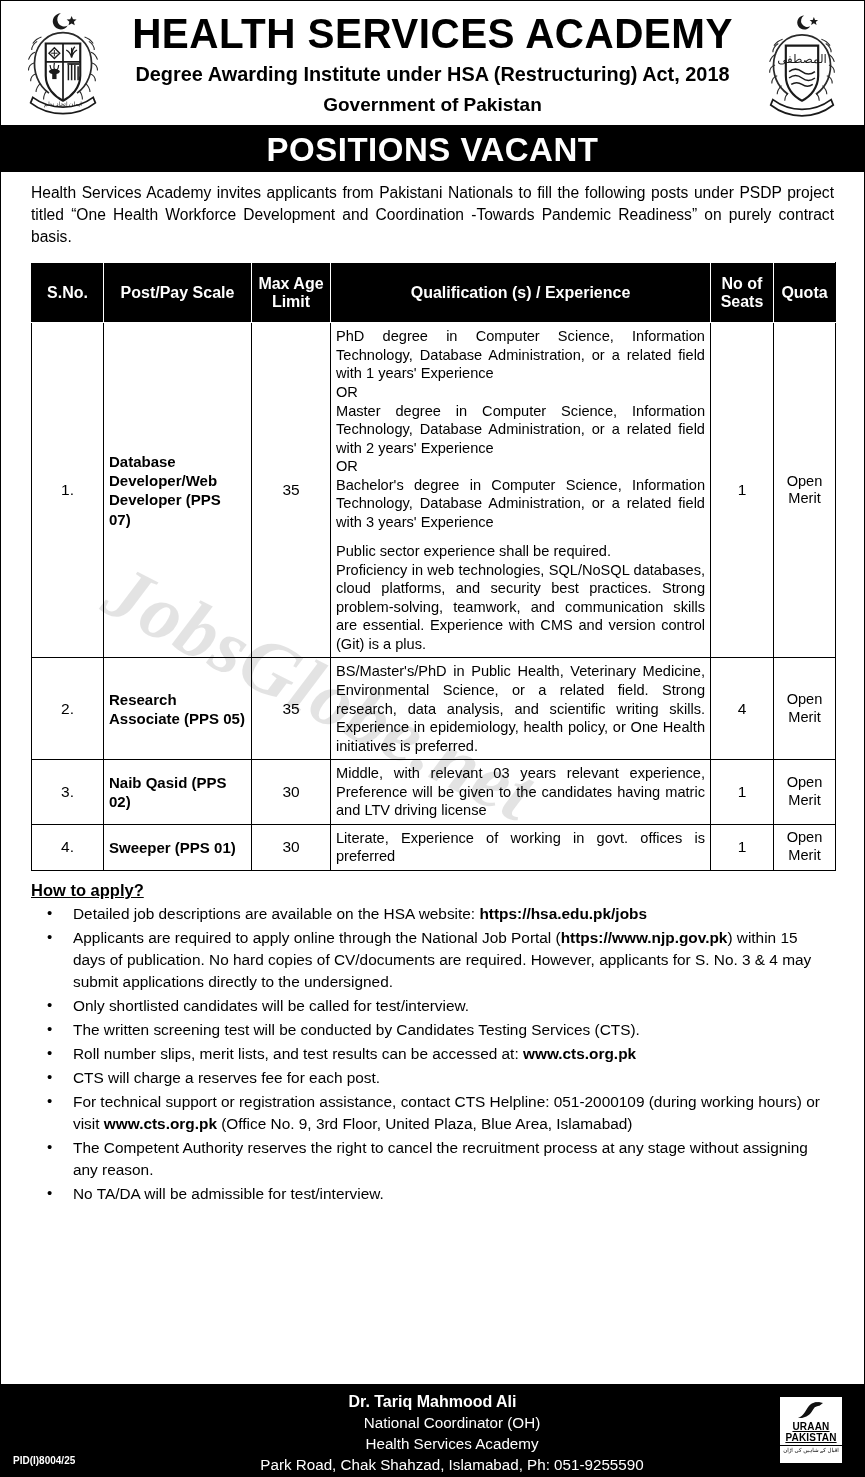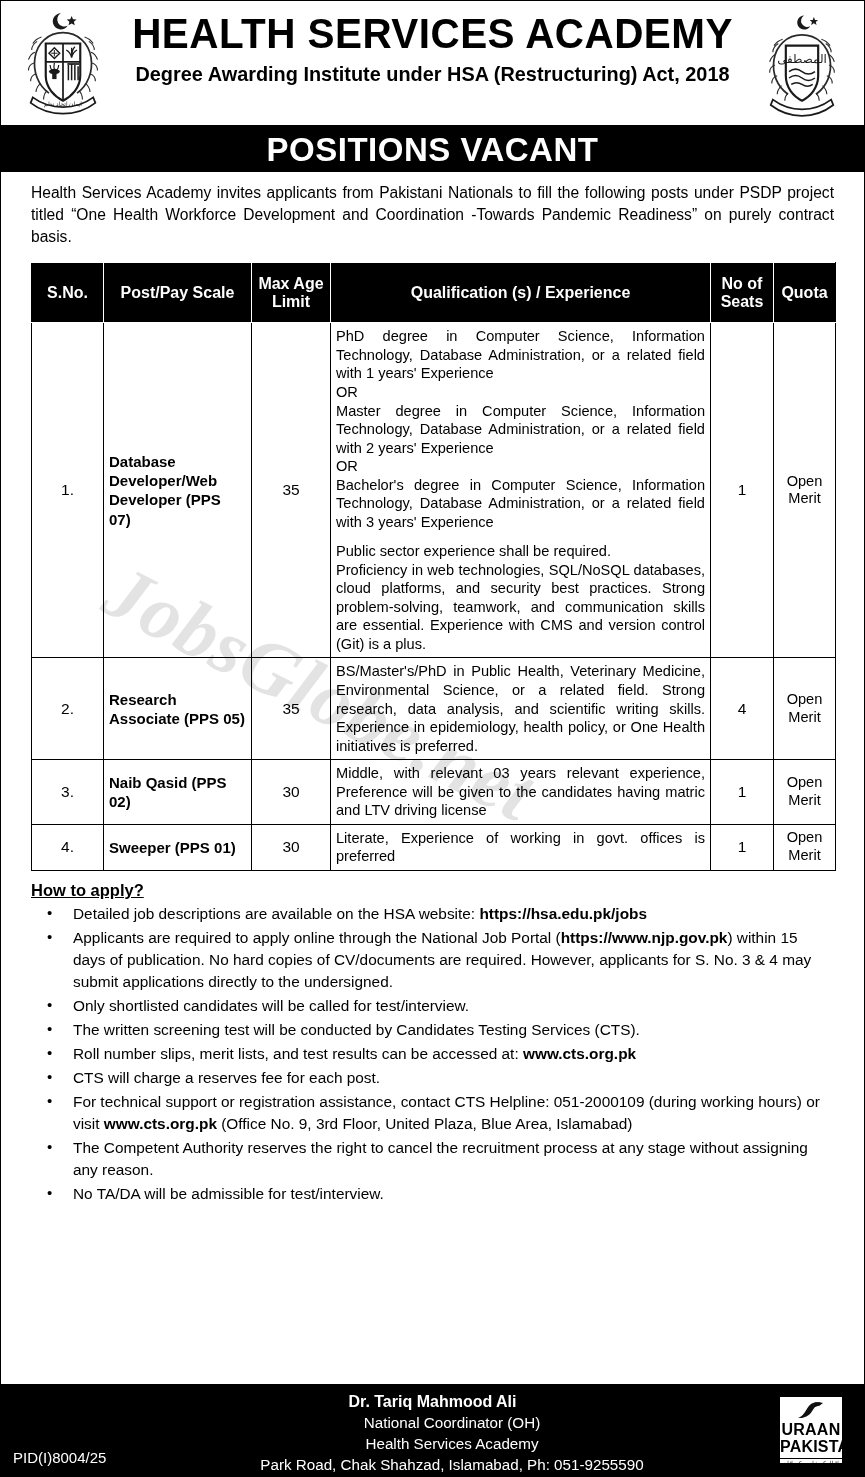--- a/index.html
+++ b/index.html
@@ -203,41 +203,43 @@
   }
   .footer-line {
     font-size: 15.2px;
     line-height: 1.38;
     padding-left: 39px;
   }
   #pid {
     position: absolute;
     left: 12px;
     bottom: 10px;
-    font-size: 15px;
+    font-size: 10px;
+    font-weight: bold;
   }
   #uraan-logo {
     position: absolute;
     right: 22px;
     top: 13px;
     width: 62px;
     height: 66px;
     background: #fff;
     color: #000;
     text-align: center;
     box-sizing: border-box;
     padding-top: 3px;
   }
   #uraan-mark { height: 22px; }
   #uraan-mark svg { height: 22px; width: 34px; display: block; margin: 0 auto; }
   .uraan-word {
-    font-size: 16px;
+    font-size: 10px;
     font-weight: 700;
     line-height: 1.05;
     letter-spacing: 0.2px;
+    text-decoration: underline;
   }
   #uraan-urdu {
     font-size: 5.5px;
     margin-top: 2px;
     border-top: 1px solid #000;
     padding-top: 1px;
     letter-spacing: 0.3px;
   }
 </style>
 </head>
@@ -279,20 +281,21 @@
           <path d="M54 51h11" stroke="#1a1a1a" stroke-width="1.6"></path>
         </g>
         <path d="M22 82c8 6 18 9 28 9s20-3 28-9l2 5c-9 7-19 10-30 10s-21-3-30-10z" fill="#fff" stroke="#1a1a1a" stroke-width="1.6"></path>
         <text x="50" y="90" font-size="5.5" text-anchor="middle" fill="#1a1a1a" font-family="'Liberation Serif', serif">ایمان اتحاد نظم</text>
       </svg>
     </div>
 
     <div id="header-text">
       <div id="org-title">HEALTH SERVICES ACADEMY</div>
       <div id="org-subtitle">Degree Awarding Institute under HSA (Restructuring) Act, 2018</div>
+      <div id="org-govt">Government of Pakistan</div>
     </div>
 
     <div class="crest right">
       <svg viewBox="0 0 100 102" xmlns="http://www.w3.org/2000/svg" aria-hidden="true">
         <g fill="#1a1a1a">
           <path d="M52 6a6.5 6.5 0 1 0 5.6 9.9A5.2 5.2 0 1 1 52 6z"></path>
           <path d="M61 7.5l1.1 2.6 2.8.2-2.1 1.8.7 2.7-2.5-1.5-2.5 1.5.7-2.7-2.1-1.8 2.8-.2z"></path>
         </g>
         <g fill="none" stroke="#2a2a2a" stroke-width="1.6">
           <path d="M50 24c-14 0-24 10-26 23-2 13 3 25 13 32"></path>

